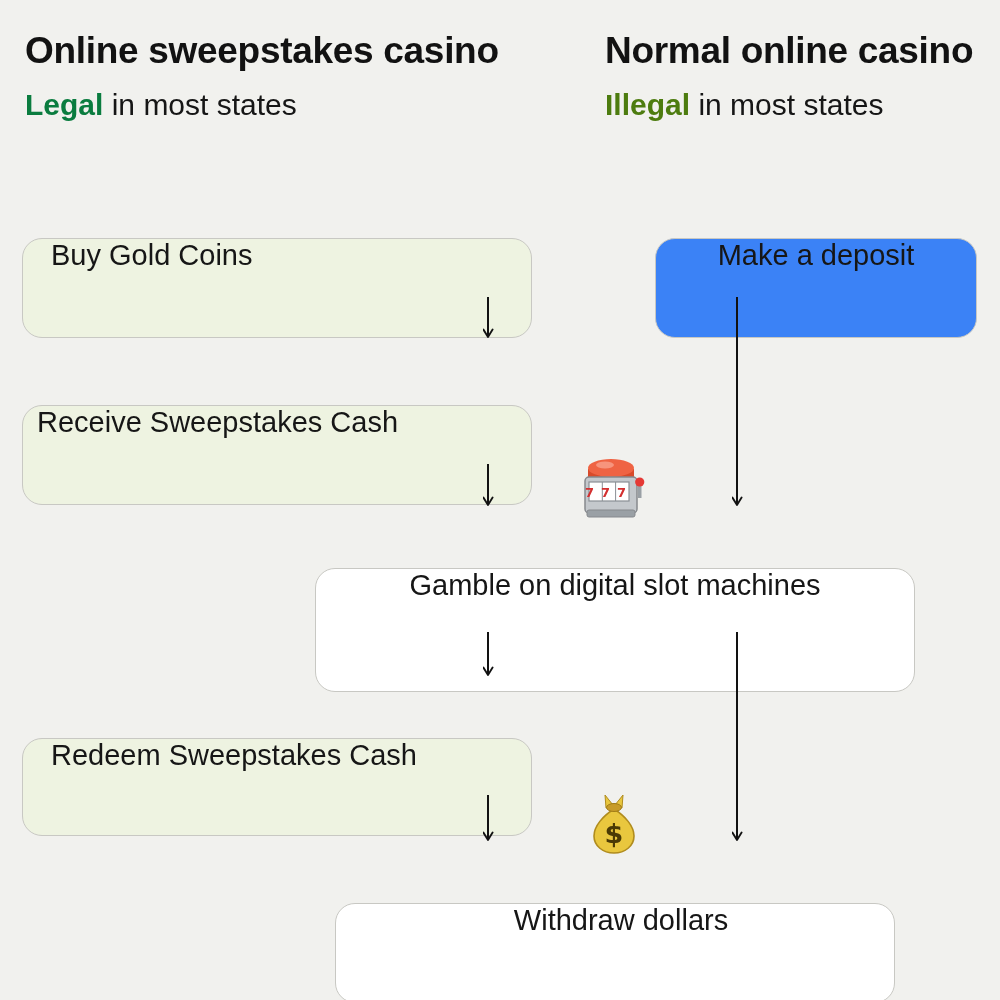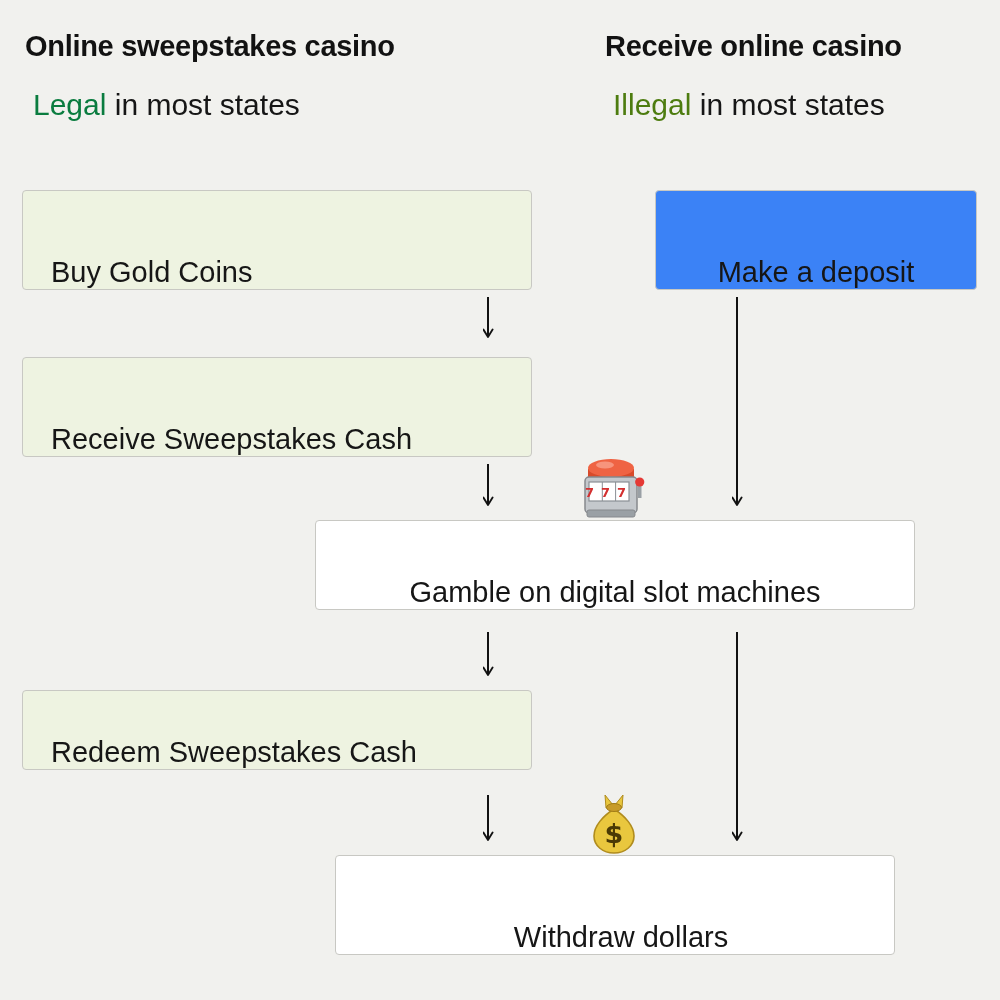--- a/index.html
+++ b/index.html
@@ -10,47 +10,48 @@
   }
   .canvas{
     position:relative;
     width:1000px;
     height:1000px;
     background:#f1f1ee;
     overflow:hidden;
   }
   .col-title{
     position:absolute;
-    font-size:29px;
+    font-size:37px;
     font-weight:700;
     letter-spacing:-0.3px;
     color:#121212;
     white-space:nowrap;
   }
   .col-sub{
     position:absolute;
     font-size:30px;
     font-weight:400;
     color:#161616;
     white-space:nowrap;
   }
-  .col-sub .status{font-weight:400;margin-left:8px;}
+  .col-sub .status{font-weight:700;}
   .status-legal{color:#0a7c3f;}
   .status-illegal{color:#4d7c0f;}
   .box{
     position:absolute;
     box-sizing:border-box;
     border:1px solid #c8c8c3;
-    border-radius:4px;
+    border-radius:20px;
     display:flex;
-    align-items:flex-end;
+    align-items:flex-start;
     font-size:29px;
     color:#161616;
     background:#ffffff;
     white-space:nowrap;
+    margin-top:48px;
   }
   .box.green{background:#eef3e1;}
   .box.pink{background:#3b82f6;}
   .box.left-text{justify-content:flex-start;padding-left:28px;}
   .box.center-text{justify-content:center;}
   .arrows{
     position:absolute;
     left:0;top:0;
     width:1000px;height:1000px;
     pointer-events:none;
@@ -60,42 +61,42 @@
 </head>
 <body>
 
 <div class="canvas">
 
   <div class="col-title" style="left:25px;top:30px">Online sweepstakes casino</div>
   <div class="col-sub" style="left:25px;top:88px">
     <span class="status status-legal">Legal</span><span> in most states</span>
   </div>
 
-  <div class="col-title" style="left:605px;top:30px">Receive online casino</div>
+  <div class="col-title" style="left:605px;top:30px">Normal online casino</div>
   <div class="col-sub" style="left:605px;top:88px">
     <span class="status status-illegal">Illegal</span><span> in most states</span>
   </div>
 
   <div class="box green left-text" style="left:22px;top:190px;width:510px;height:100px;">
     <span>Buy Gold Coins</span>
   </div>
 
   <div class="box pink center-text" style="left:655px;top:190px;width:322px;height:100px;">
     <span>Make a deposit</span>
   </div>
 
-  <div class="box green left-text" style="left:22px;top:357px;width:510px;height:100px;">
+  <div class="box green left-text" style="left:22px;top:357px;width:510px;height:100px;padding-left:14px;">
     <span>Receive Sweepstakes Cash</span>
   </div>
 
-  <div class="box center-text" style="left:315px;top:520px;width:600px;height:90px;">
+  <div class="box center-text" style="left:315px;top:520px;width:600px;height:124px;">
     <span>Gamble on digital slot machines</span>
   </div>
 
-  <div class="box green left-text" style="left:22px;top:690px;width:510px;height:80px;">
+  <div class="box green left-text" style="left:22px;top:690px;width:510px;height:98px;">
     <span>Redeem Sweepstakes Cash</span>
   </div>
 
   <div class="box center-text" style="left:335px;top:855px;width:560px;height:100px;padding-left:12px;">
     <span>Withdraw dollars</span>
   </div>
 
   <svg class="arrows" viewBox="0 0 1000 1000">
     <defs>
       <marker id="arrowhead" viewBox="0 0 12 12" markerWidth="11" markerHeight="11" refX="9" refY="6" orient="auto" markerUnits="userSpaceOnUse">

